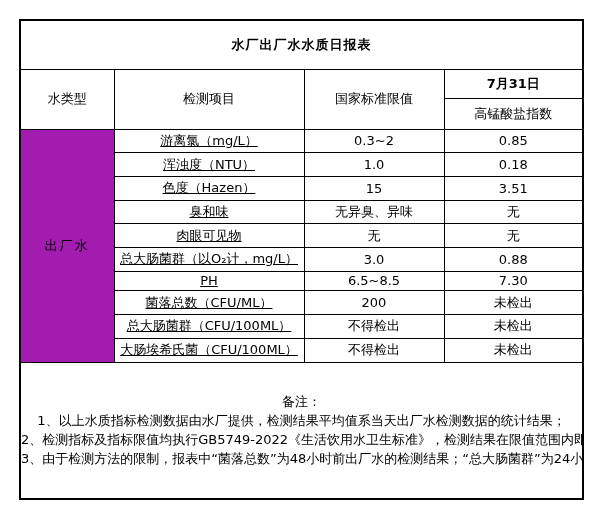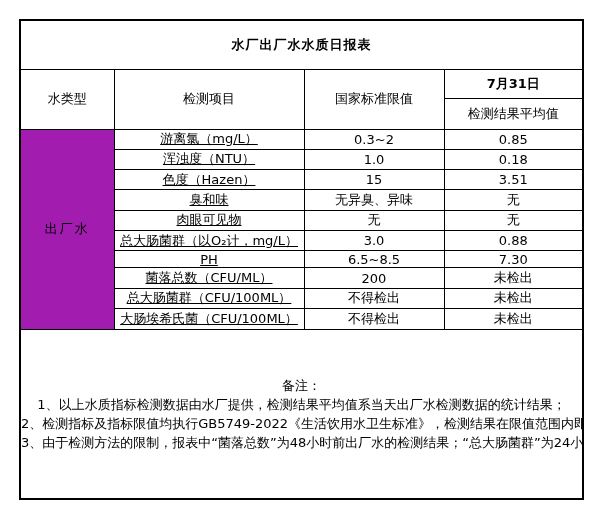--- a/index.html
+++ b/index.html
@@ -39,21 +39,21 @@
     white-space: nowrap;
   }
   col.c1 { width: 94px; }
   col.c2 { width: 190px; }
   col.c3 { width: 140px; }
   col.c4 { width: 139px; }
 
   tr.title-row { height: 49px; margin-left: 8px; }
   tr.head-row-1 { height: 29px; }
   tr.head-row-2 { height: 31px; }
-  tr.notes-row  { height: 170px; }
+  tr.notes-row  { height: 137px; }
 
   td.title-cell {
     font-size: 15px;
     font-weight: bold;
     letter-spacing: 1px;
   }
   td.date-cell {
     font-size: 14px;
     font-weight: bold;
   }
@@ -95,21 +95,21 @@
       <td class="title-cell" colspan="4">水厂出厂水水质日报表</td>
     </tr>
 
     <tr class="head-row-1">
       <td rowspan="2">水类型</td>
       <td rowspan="2">检测项目</td>
       <td rowspan="2">国家标准限值</td>
       <td class="date-cell">7月31日</td>
     </tr>
     <tr class="head-row-2">
-      <td>检测结果平均值</td>
+      <td>高锰酸盐指数</td>
     </tr>
 
     <tr>
       <td class="water-type-cell" rowspan="10">出厂水</td>
       <td class="item-cell">游离氯（mg/L）</td>
       <td>0.3~2</td>
       <td>0.85</td>
     </tr>
     <tr>
       <td class="item-cell">浑浊度（NTU）</td>

